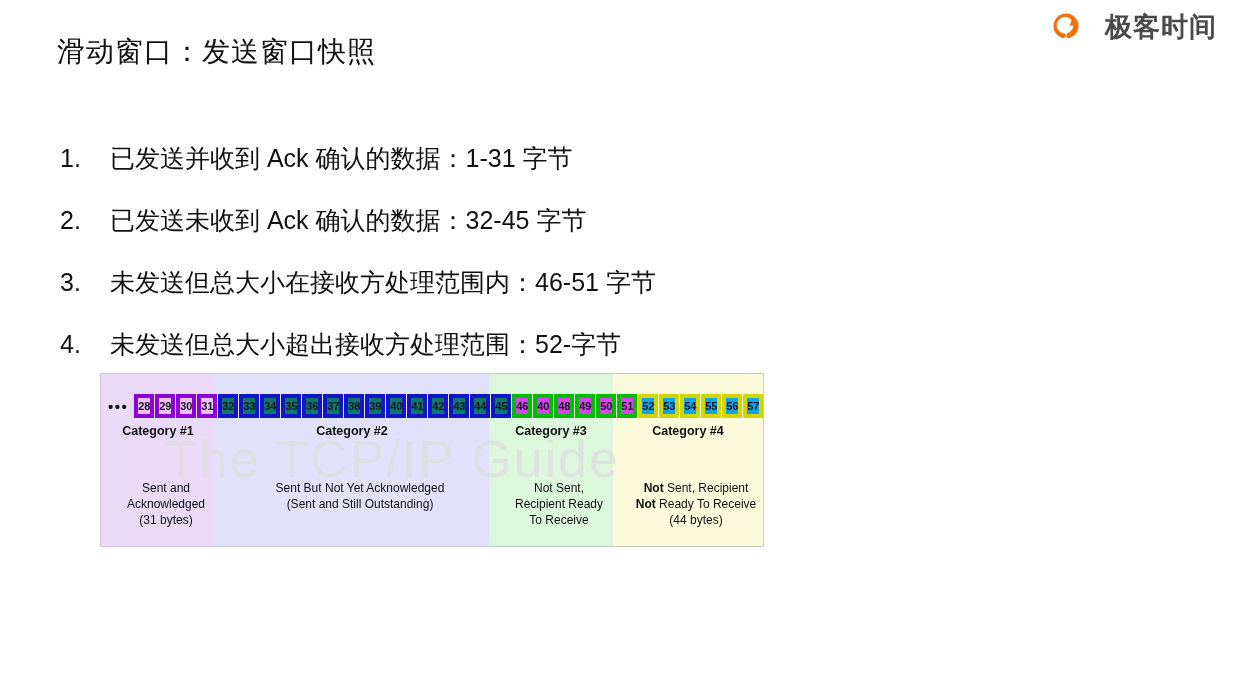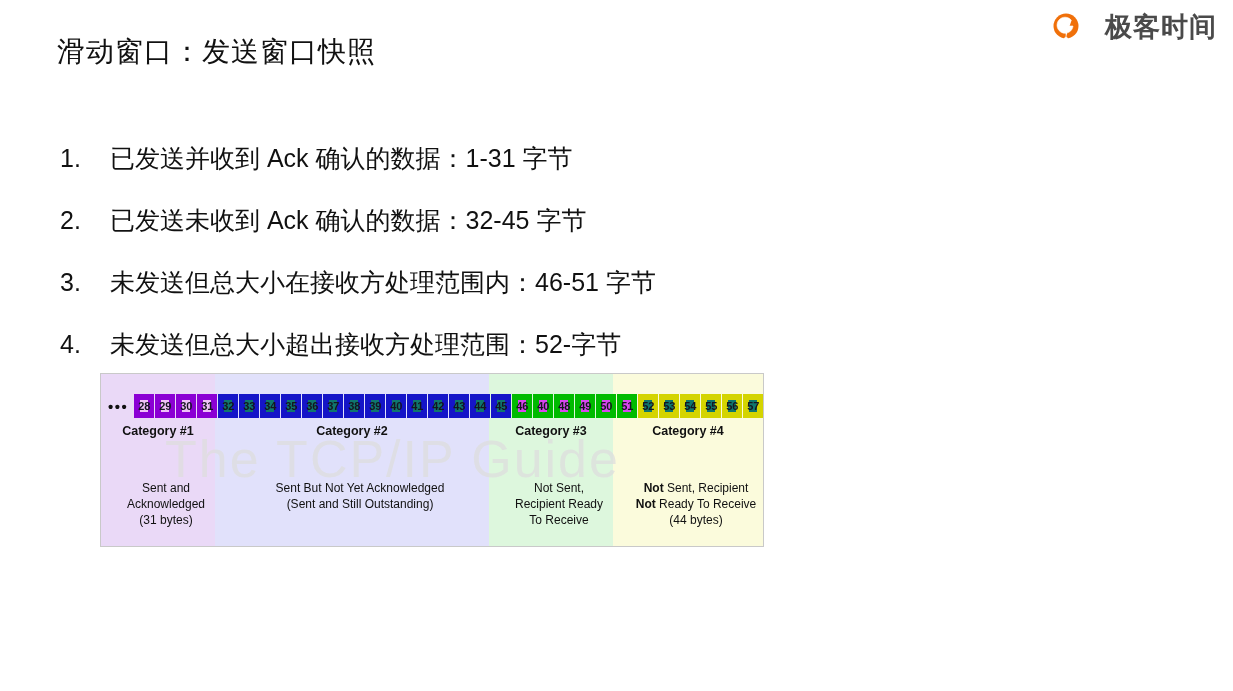--- a/index.html
+++ b/index.html
@@ -128,35 +128,35 @@
     letter-spacing: 1.5px;
     font-weight: 900;
     line-height: 1;
     padding: 0 4px;
   }
   .dots-left { margin-left: 3px; margin-right: 2px; }
   .cell {
     width: 20px;
     height: 24px;
     box-sizing: border-box;
-    border: 6px solid #a21caf;
+    border: 4px solid #a21caf;
     margin-right: 1px;
     font-size: 11px;
     font-weight: 700;
     color: #15151f;
     display: flex;
     align-items: center;
     justify-content: center;
     line-height: 1;
     font-family: "Liberation Sans", "DejaVu Sans", sans-serif;
   }
   .cell.c1 { border-color: #8b00d4; background: #efc2f7; }
   .cell.c2 { border-color: #1515c8; background: #0f766e; }
   .cell.c3 { border-color: #00bb00; background: #d946ef; }
-  .cell.c4 { border-color: #d4d400; background: #0f766e; }
+  .cell.c4 { border-color: #d4d400; background: #0ea5e9; }
 
   
   .cat-labels {
     position: absolute;
     left: 0;
     top: 51px;
     width: 100%;
     height: 20px;
     display: flex;
     z-index: 2;

